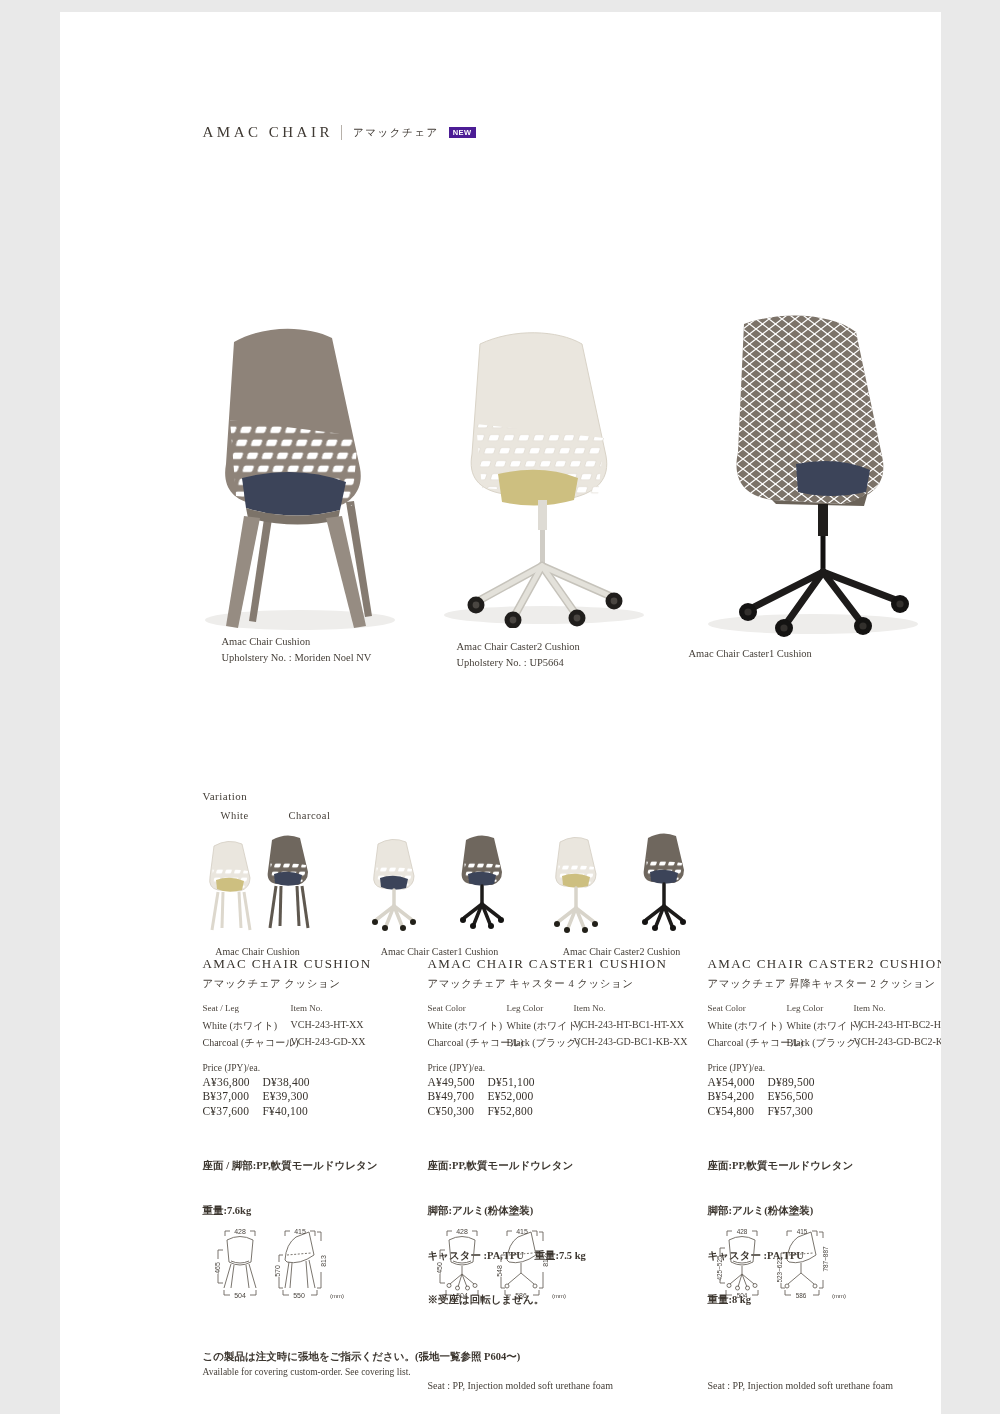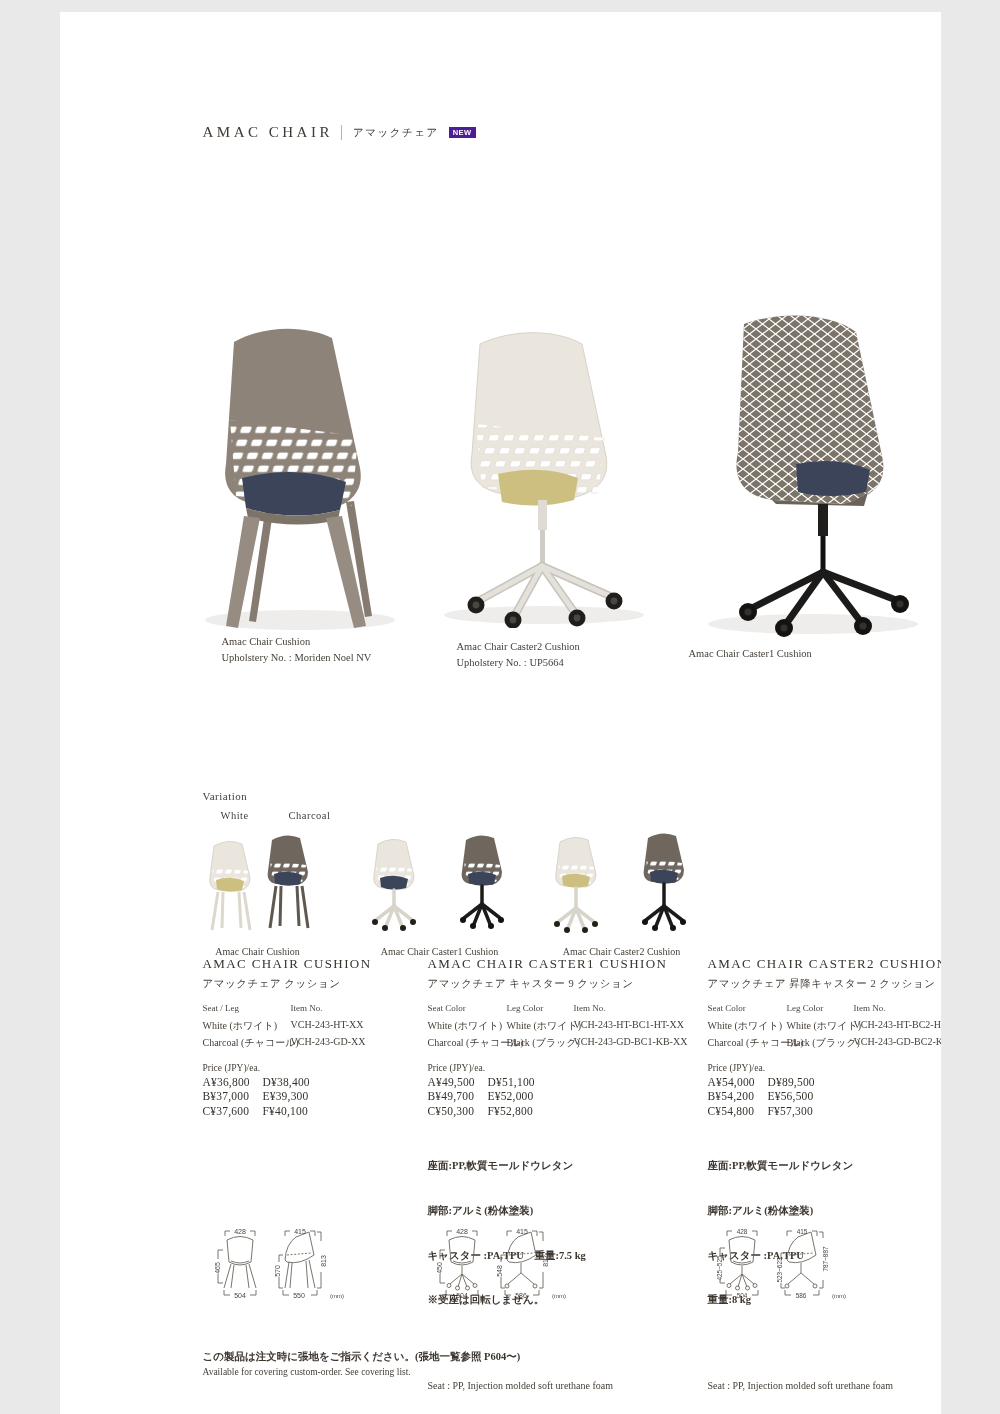--- a/index.html
+++ b/index.html
@@ -316,25 +316,29 @@
       <span>D¥38,400</span>
     </div>
     <div class="price-row">
       <span>B¥37,000</span>
       <span>E¥39,300</span>
     </div>
     <div class="price-row">
       <span>C¥37,600</span>
       <span>F¥40,100</span>
     </div>
+    <div class="spec-ja">
+      <div>座面 / 脚部:PP,軟質モールドウレタン</div>
+      <div>重量:7.6kg</div>
+    </div>
   </div>
 
   <div class="col colB">
     <div class="p-title">AMAC CHAIR CASTER1 CUSHION</div>
-    <div class="p-sub">アマックチェア キャスター 9 クッション</div>
+    <div class="p-sub">アマックチェア キャスター 4 クッション</div>
     <div class="spec-table">
       <div class="tr t3">
         <div class="th">Seat Color</div>
         <div class="th">Leg Color</div>
         <div class="th">Item No.</div>
       </div>
       <div class="tr t3">
         <div class="td">White (ホワイト)</div>
         <div class="td">White (ホワイト)</div>
         <div class="td">VCH-243-HT-BC1-HT-XX</div>

